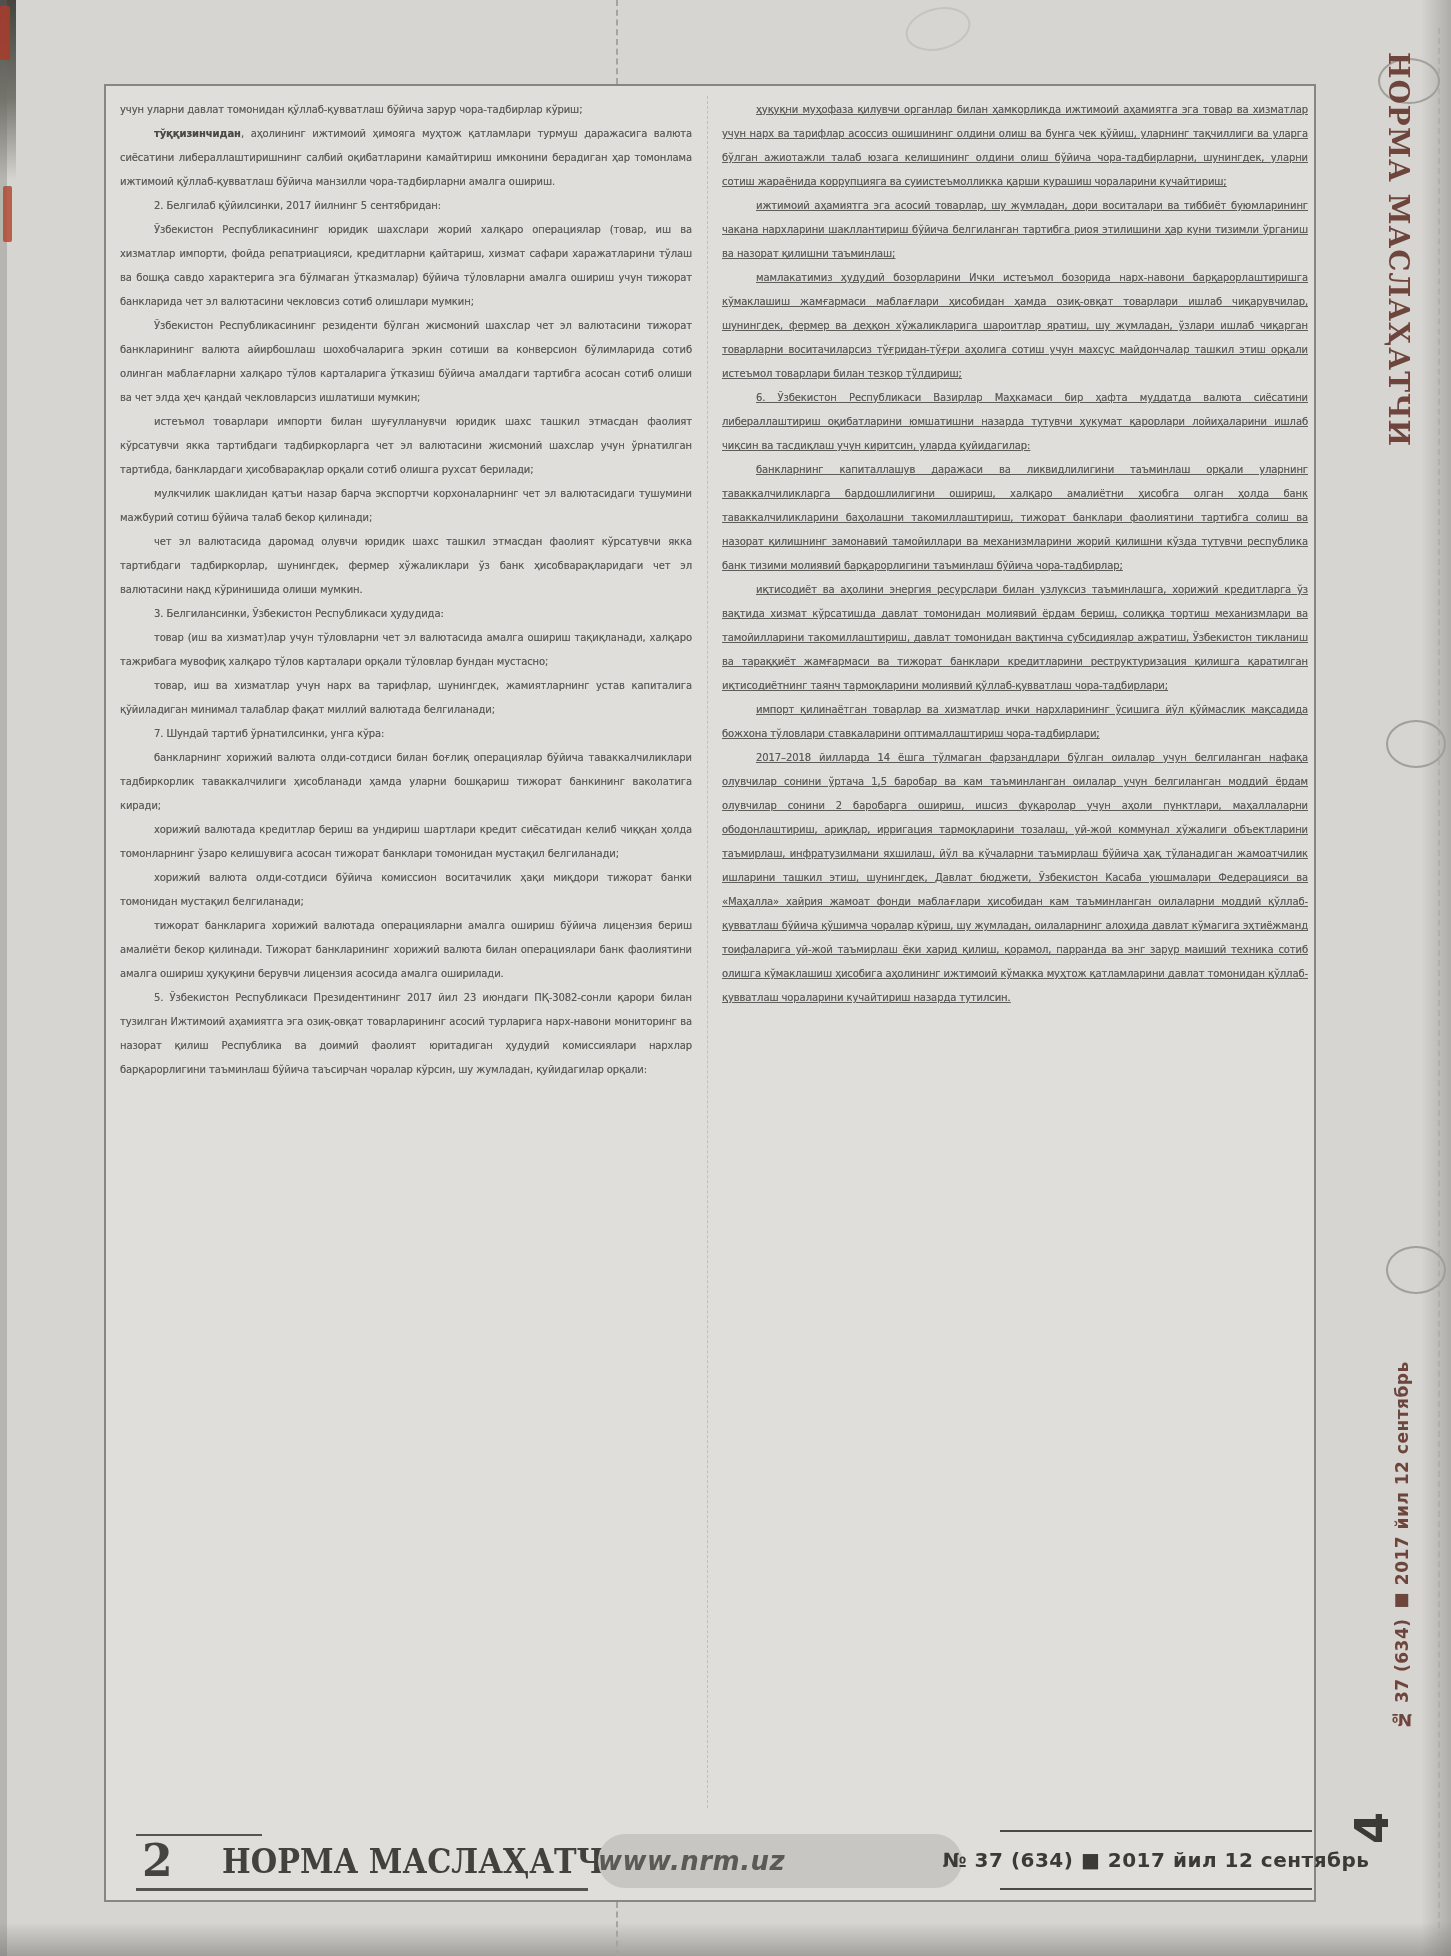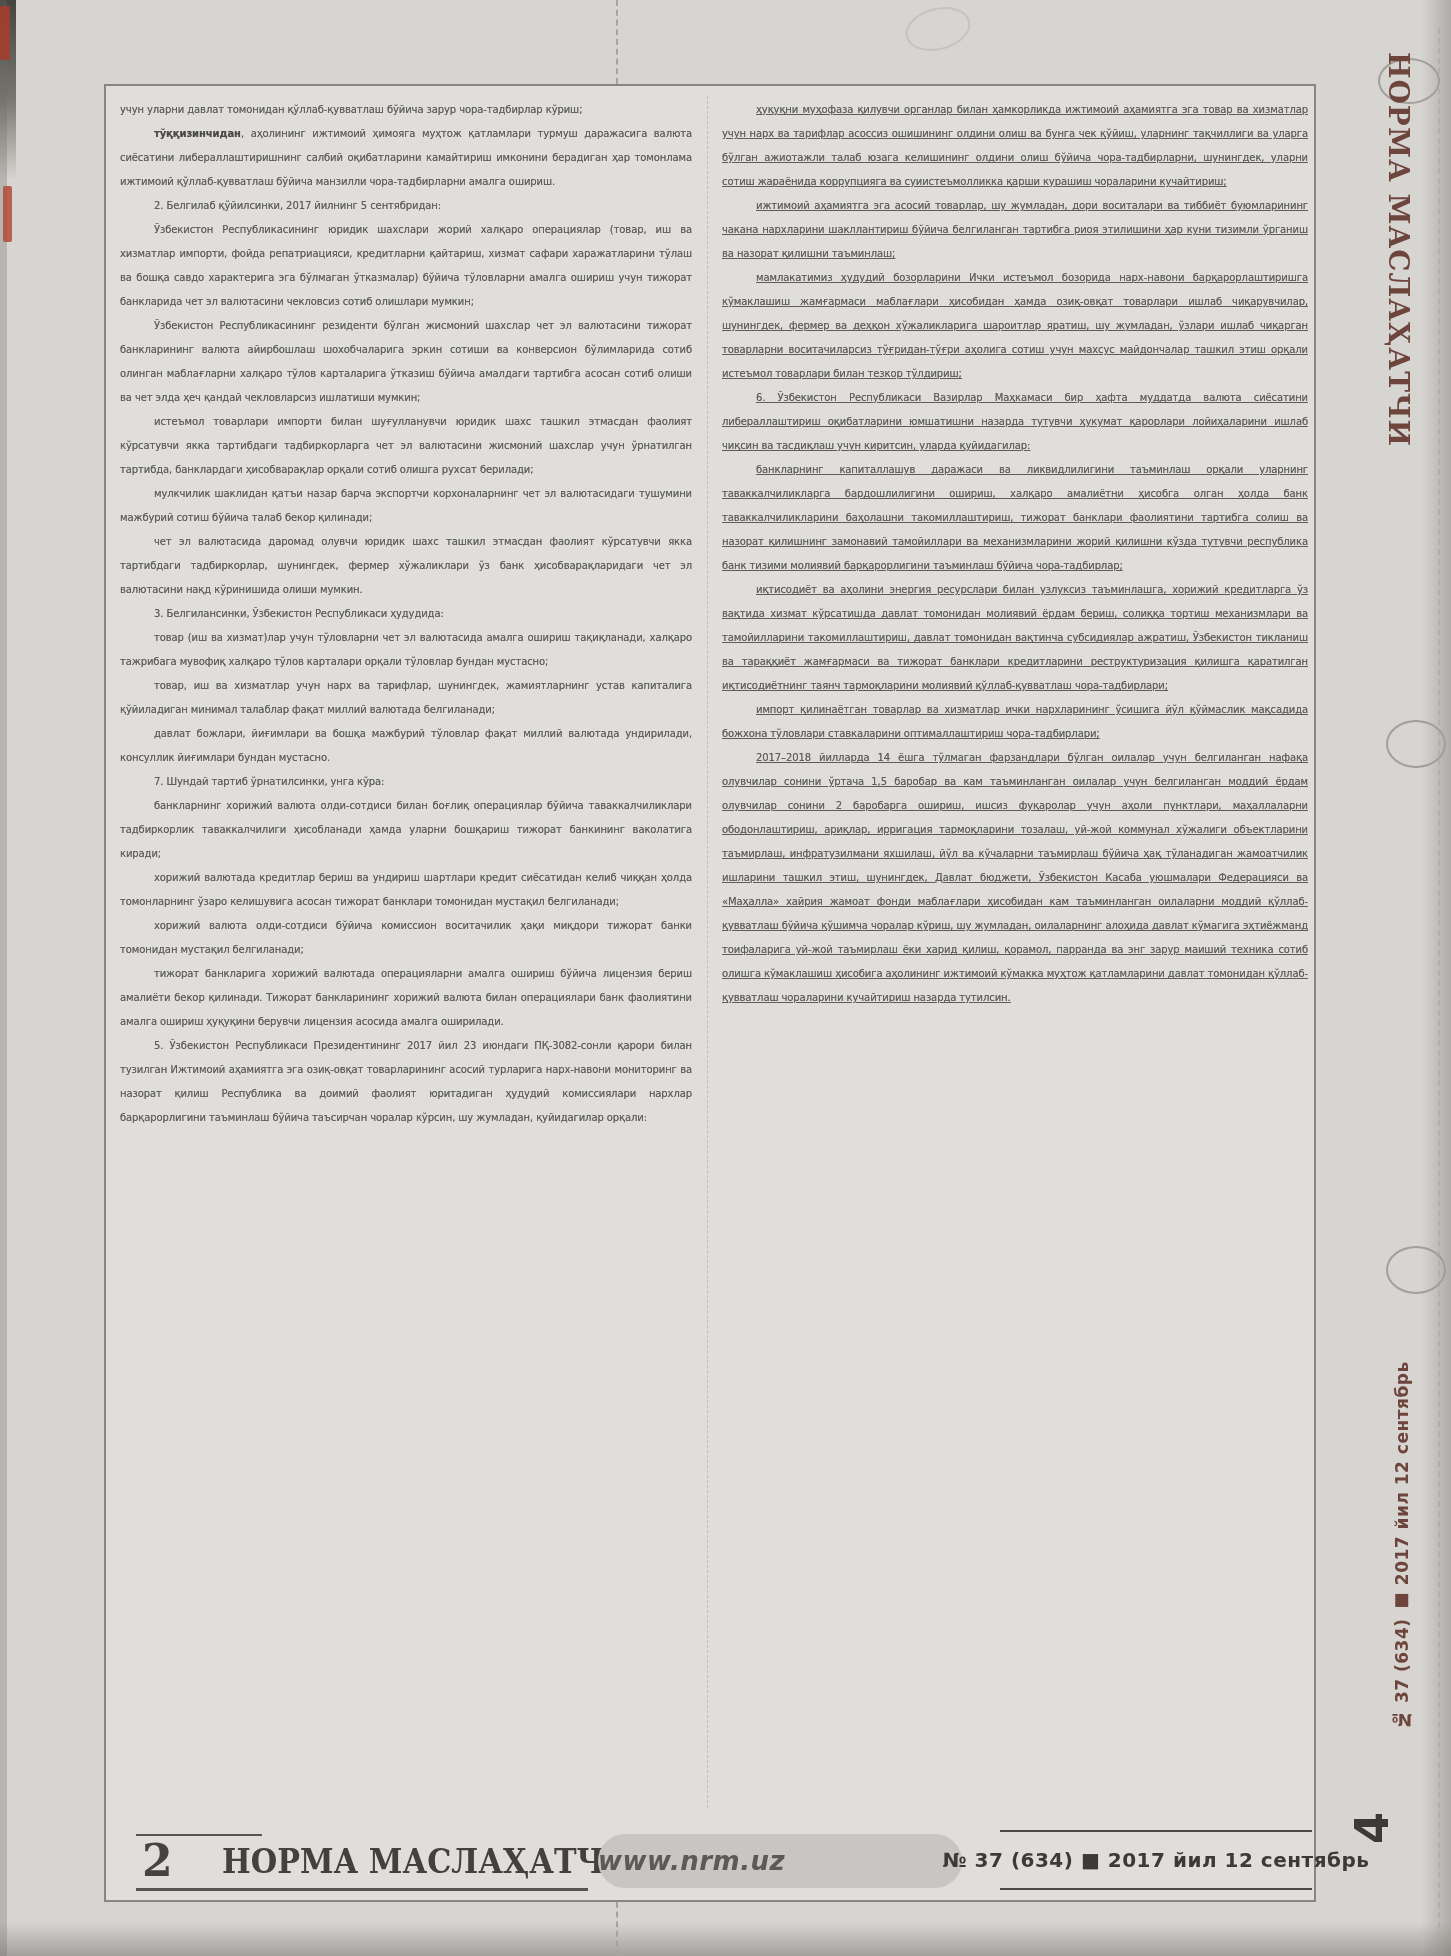--- a/index.html
+++ b/index.html
@@ -95,21 +95,20 @@
     <p><b>тўққизинчидан</b>, аҳолининг ижтимоий ҳимояга муҳтож қатламлари турмуш даражасига валюта сиёсатини либераллаштиришнинг салбий оқибатларини камайтириш имконини берадиган ҳар томонлама ижтимоий қўллаб-қувватлаш бўйича манзилли чора-тадбирларни амалга ошириш.</p>
     <p>2. Белгилаб қўйилсинки, 2017 йилнинг 5 сентябридан:</p>
     <p>Ўзбекистон Республикасининг юридик шахслари жорий халқаро операциялар (товар, иш ва хизматлар импорти, фойда репатриацияси, кредитларни қайтариш, хизмат сафари харажатларини тўлаш ва бошқа савдо характерига эга бўлмаган ўтказмалар) бўйича тўловларни амалга ошириш учун тижорат банкларида чет эл валютасини чекловсиз сотиб олишлари мумкин;</p>
     <p>Ўзбекистон Республикасининг резиденти бўлган жисмоний шахслар чет эл валютасини тижорат банкларининг валюта айирбошлаш шохобчаларига эркин сотиши ва конверсион бўлимларида сотиб олинган маблағларни халқаро тўлов карталарига ўтказиш бўйича амалдаги тартибга асосан сотиб олиши ва чет элда ҳеч қандай чекловларсиз ишлатиши мумкин;</p>
     <p>истеъмол товарлари импорти билан шуғулланувчи юридик шахс ташкил этмасдан фаолият кўрсатувчи якка тартибдаги тадбиркорларга чет эл валютасини жисмоний шахслар учун ўрнатилган тартибда, банклардаги ҳисобварақлар орқали сотиб олишга рухсат берилади;</p>
     <p>мулкчилик шаклидан қатъи назар барча экспортчи корхоналарнинг чет эл валютасидаги тушумини мажбурий сотиш бўйича талаб бекор қилинади;</p>
     <p>чет эл валютасида даромад олувчи юридик шахс ташкил этмасдан фаолият кўрсатувчи якка тартибдаги тадбиркорлар, шунингдек, фермер хўжаликлари ўз банк ҳисобварақларидаги чет эл валютасини нақд кўринишида олиши мумкин.</p>
     <p>3. Белгилансинки, Ўзбекистон Республикаси ҳудудида:</p>
     <p>товар (иш ва хизмат)лар учун тўловларни чет эл валютасида амалга ошириш тақиқланади, халқаро тажрибага мувофиқ халқаро тўлов карталари орқали тўловлар бундан мустасно;</p>
     <p>товар, иш ва хизматлар учун нарх ва тарифлар, шунингдек, жамиятларнинг устав капиталига қўйиладиган минимал талаблар фақат миллий валютада белгиланади;</p>
-    <p>давлат божлари, йиғимлари ва бошқа мажбурий тўловлар фақат миллий валютада ундирилади, консуллик йиғимлари бундан мустасно.</p>
     <p>7. Шундай тартиб ўрнатилсинки, унга кўра:</p>
     <p>банкларнинг хорижий валюта олди-сотдиси билан боғлиқ операциялар бўйича таваккалчиликлари тадбиркорлик таваккалчилиги ҳисобланади ҳамда уларни бошқариш тижорат банкининг ваколатига киради;</p>
     <p>хорижий валютада кредитлар бериш ва ундириш шартлари кредит сиёсатидан келиб чиққан ҳолда томонларнинг ўзаро келишувига асосан тижорат банклари томонидан мустақил белгиланади;</p>
     <p>хорижий валюта олди-сотдиси бўйича комиссион воситачилик ҳақи миқдори тижорат банки томонидан мустақил белгиланади;</p>
     <p>тижорат банкларига хорижий валютада операцияларни амалга ошириш бўйича лицензия бериш амалиёти бекор қилинади. Тижорат банкларининг хорижий валюта билан операциялари банк фаолиятини амалга ошириш ҳуқуқини берувчи лицензия асосида амалга оширилади.</p>
     <p>5. Ўзбекистон Республикаси Президентининг 2017 йил 23 июндаги ПҚ-3082-сонли қарори билан тузилган Ижтимоий аҳамиятга эга озиқ-овқат товарларининг асосий турларига нарх-навони мониторинг ва назорат қилиш Республика ва доимий фаолият юритадиган ҳудудий комиссиялари нархлар барқарорлигини таъминлаш бўйича таъсирчан чоралар кўрсин, шу жумладан, қуйидагилар орқали:</p>
   </div>
 <div class="col col-right">
     <p>ҳуқуқни муҳофаза қилувчи органлар билан ҳамкорликда ижтимоий аҳамиятга эга товар ва хизматлар учун нарх ва тарифлар асоссиз ошишининг олдини олиш ва бунга чек қўйиш, уларнинг тақчиллиги ва уларга бўлган ажиотажли талаб юзага келишининг олдини олиш бўйича чора-тадбирларни, шунингдек, уларни сотиш жараёнида коррупцияга ва суиистеъмолликка қарши курашиш чораларини кучайтириш;</p>
     <p>ижтимоий аҳамиятга эга асосий товарлар, шу жумладан, дори воситалари ва тиббиёт буюмларининг чакана нархларини шакллантириш бўйича белгиланган тартибга риоя этилишини ҳар куни тизимли ўрганиш ва назорат қилишни таъминлаш;</p>

